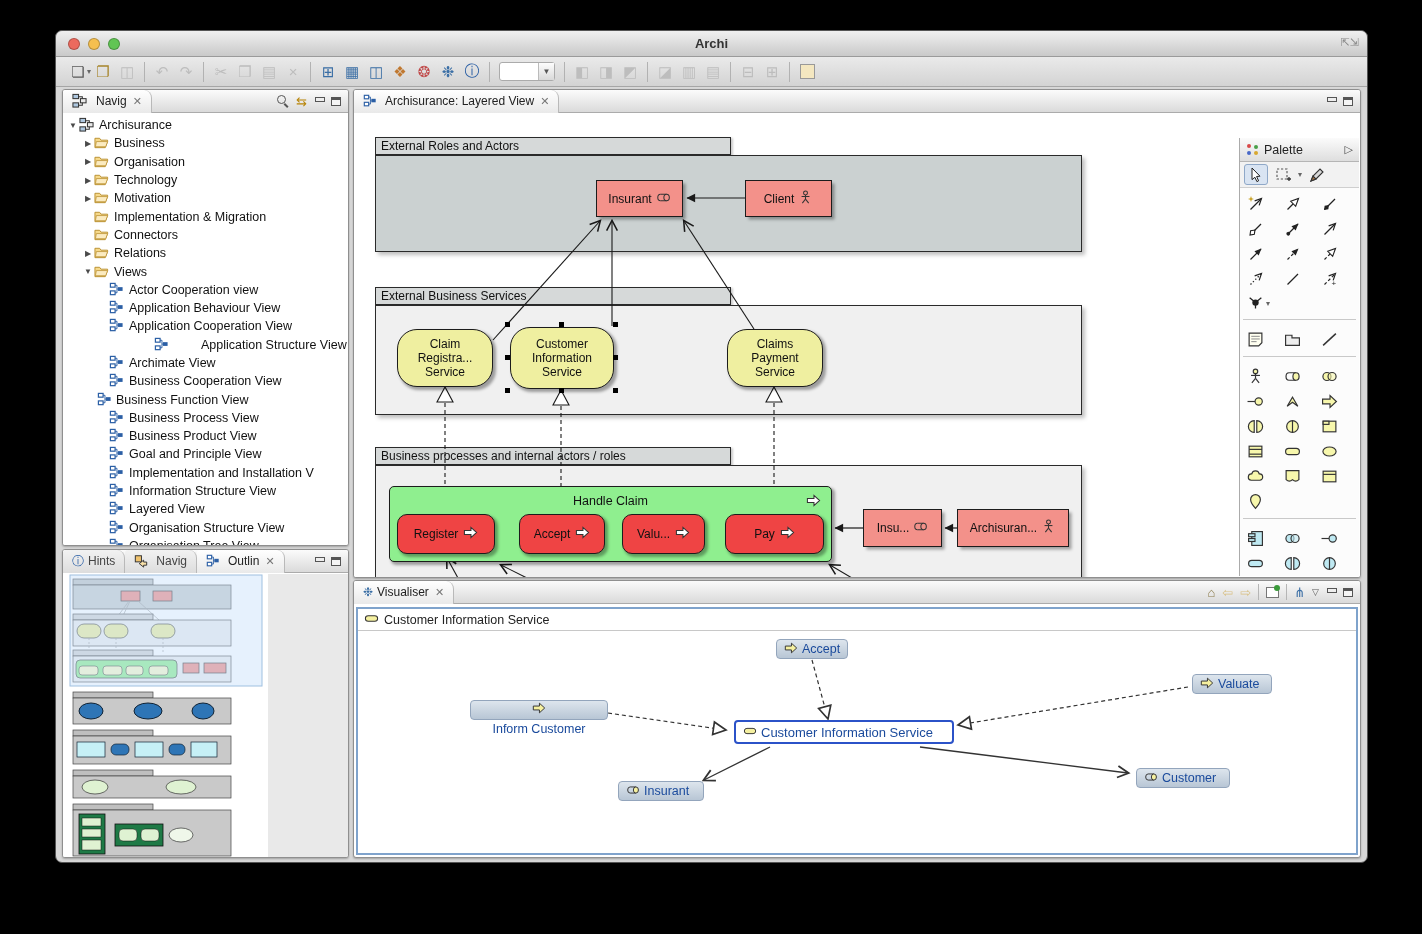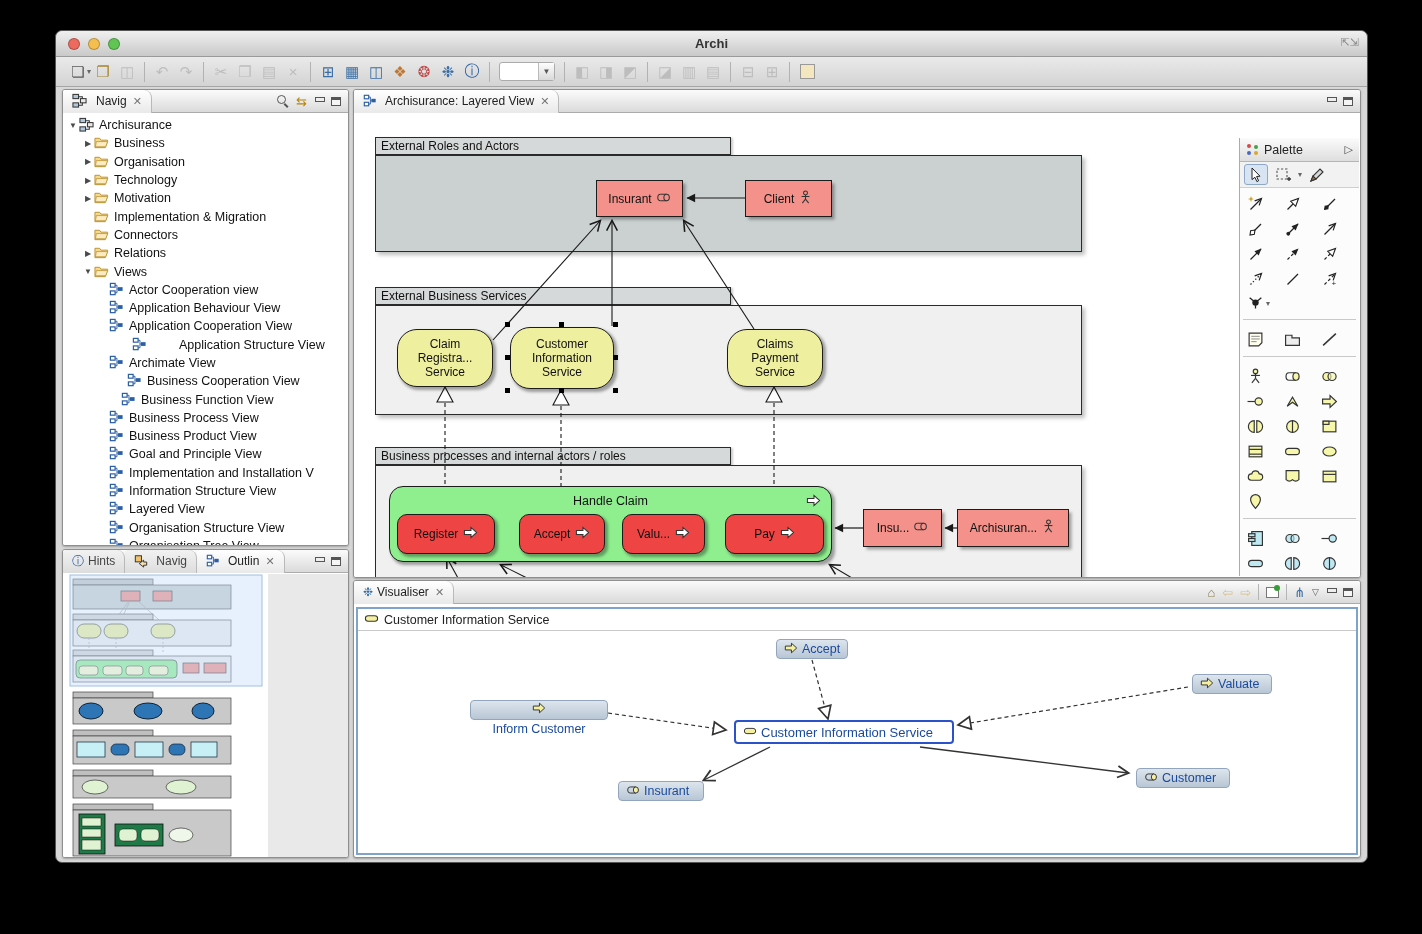--- a/index.html
+++ b/index.html
@@ -45,21 +45,21 @@
   
   #thumb-wrap{position:absolute;left:0;top:24px;right:0;bottom:0;background:#E9E9E9}
   
   #canvas{position:absolute;left:0;top:24px;right:0;bottom:0;background:#fff}
   .sec-tab{position:absolute;height:18px;background:#D6D9D9;border:1px solid #2a2a2a;font-size:12px;line-height:16px;padding:0 5px;color:#111;box-shadow:2px 1px 2px rgba(0,0,0,.2)}
   .sec-body{position:absolute;border:1px solid #2a2a2a;box-shadow:3px 3px 4px rgba(0,0,0,.25)}
   .dnode{position:absolute;border:1px solid #1c1c1c;box-shadow:2.5px 2.5px 3px rgba(0,0,0,.35);font-size:12px;color:#111;display:flex;align-items:center;justify-content:center}
   .nred{background:#F3918A}
   .nsvc{background:#EFEFA0;border-radius:20px;flex-direction:column;text-align:center;white-space:pre-line;line-height:14px}
   .nproc{background:#ef4444;border-radius:10px;gap:5px}
-  .nhc{background:#8FEF8F;border-radius:14px}
+  .nhc{background:#8FEF8F;border-radius:5px}
   .hc-title{position:absolute;top:7px;left:0;right:0;text-align:center;font-size:12.5px}
   .hc-icon{position:absolute;top:6px;right:10px}
   .handle{position:absolute;width:5px;height:5px;background:#000}
   .nlabelrow{display:flex;align-items:center;gap:4px}
   svg.overlay{position:absolute;left:0;top:0;pointer-events:none}
   
   #palette{position:absolute;top:24px;right:1px;width:120px;bottom:1px;background:#FCFCFC;border-left:1px solid #ABABAB;overflow:hidden}
   .pal-hdr{height:24px;background:linear-gradient(#FBFBFB,#DEDEDE);border-bottom:1px solid #B5B5B5;display:flex;align-items:center;gap:5px;padding:0 6px;font-size:12.5px;color:#222}
   .pal-arrow{margin-left:auto;font-size:11px;color:#444}
   .pal-tools{height:26px;display:flex;align-items:center;gap:3px;padding:0 4px;background:#F2F2F2;border-bottom:1px solid #CFCFCF}
@@ -271,51 +271,51 @@
         <div class="trow" style="padding-left: 34px;">
           <span class="exp"></span>
           <span class="ticon"><svg width="15" height="15" viewBox="0 0 16 16">
               <rect x="1.5" y="1.5" width="5" height="4" fill="#fff" stroke="#2B5FA5" stroke-width="1.3"></rect>
               <rect x="1.5" y="9.5" width="5" height="4" fill="#fff" stroke="#2B5FA5" stroke-width="1.3"></rect>
               <rect x="9.5" y="5.5" width="5" height="4" fill="#2B5FA5"></rect>
               <path d="M6.5,3.5 h2 v8 h-2 M8.5,7.5 h1" fill="none" stroke="#2B5FA5" stroke-width="1"></path>
             </svg></span>
           <span>Application Cooperation View</span>
         </div>
-        <div class="trow" style="padding-left: 30px; gap: 27px;">
+        <div class="trow" style="padding-left: 52px; gap: 27px;">
           <span class="exp"></span>
           <span class="ticon"><svg width="15" height="15" viewBox="0 0 16 16">
               <rect x="1.5" y="1.5" width="5" height="4" fill="#fff" stroke="#2B5FA5" stroke-width="1.3"></rect>
               <rect x="1.5" y="9.5" width="5" height="4" fill="#fff" stroke="#2B5FA5" stroke-width="1.3"></rect>
               <rect x="9.5" y="5.5" width="5" height="4" fill="#2B5FA5"></rect>
               <path d="M6.5,3.5 h2 v8 h-2 M8.5,7.5 h1" fill="none" stroke="#2B5FA5" stroke-width="1"></path>
             </svg></span>
           <span>Application Structure View</span>
         </div>
         <div class="trow" style="padding-left: 34px;">
           <span class="exp"></span>
           <span class="ticon"><svg width="15" height="15" viewBox="0 0 16 16">
               <rect x="1.5" y="1.5" width="5" height="4" fill="#fff" stroke="#2B5FA5" stroke-width="1.3"></rect>
               <rect x="1.5" y="9.5" width="5" height="4" fill="#fff" stroke="#2B5FA5" stroke-width="1.3"></rect>
               <rect x="9.5" y="5.5" width="5" height="4" fill="#2B5FA5"></rect>
               <path d="M6.5,3.5 h2 v8 h-2 M8.5,7.5 h1" fill="none" stroke="#2B5FA5" stroke-width="1"></path>
             </svg></span>
           <span>Archimate View</span>
         </div>
-        <div class="trow" style="padding-left: 52px;">
+        <div class="trow" style="padding-left: 34px;">
           <span class="exp"></span>
           <span class="ticon"><svg width="15" height="15" viewBox="0 0 16 16">
               <rect x="1.5" y="1.5" width="5" height="4" fill="#fff" stroke="#2B5FA5" stroke-width="1.3"></rect>
               <rect x="1.5" y="9.5" width="5" height="4" fill="#fff" stroke="#2B5FA5" stroke-width="1.3"></rect>
               <rect x="9.5" y="5.5" width="5" height="4" fill="#2B5FA5"></rect>
               <path d="M6.5,3.5 h2 v8 h-2 M8.5,7.5 h1" fill="none" stroke="#2B5FA5" stroke-width="1"></path>
             </svg></span>
           <span>Business Cooperation View</span>
         </div>
-        <div class="trow" style="padding-left: 46px;">
+        <div class="trow" style="padding-left: 21px; text-align: right;">
           <span class="exp"></span>
           <span class="ticon"><svg width="15" height="15" viewBox="0 0 16 16">
               <rect x="1.5" y="1.5" width="5" height="4" fill="#fff" stroke="#2B5FA5" stroke-width="1.3"></rect>
               <rect x="1.5" y="9.5" width="5" height="4" fill="#fff" stroke="#2B5FA5" stroke-width="1.3"></rect>
               <rect x="9.5" y="5.5" width="5" height="4" fill="#2B5FA5"></rect>
               <path d="M6.5,3.5 h2 v8 h-2 M8.5,7.5 h1" fill="none" stroke="#2B5FA5" stroke-width="1"></path>
             </svg></span>
           <span>Business Function View</span>
         </div>
         <div class="trow" style="padding-left: 34px;">

